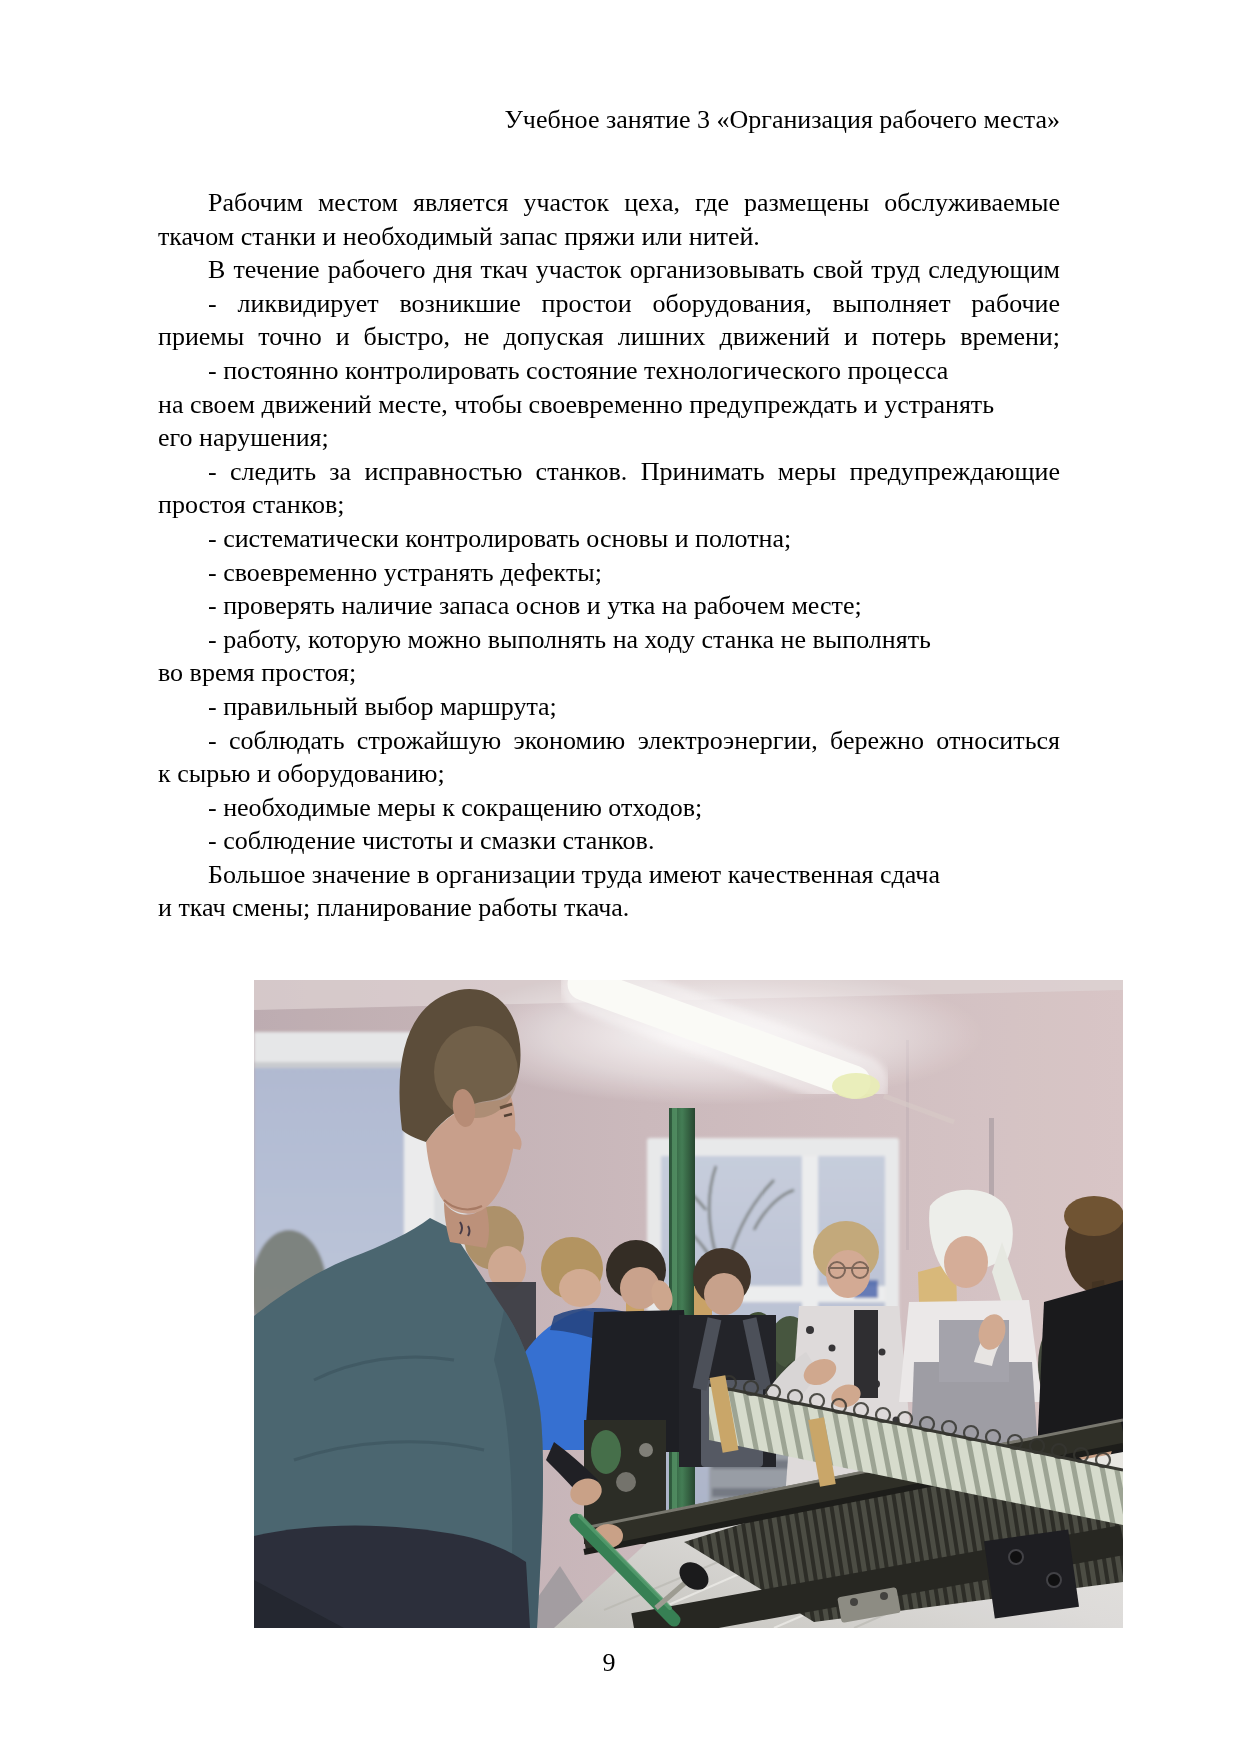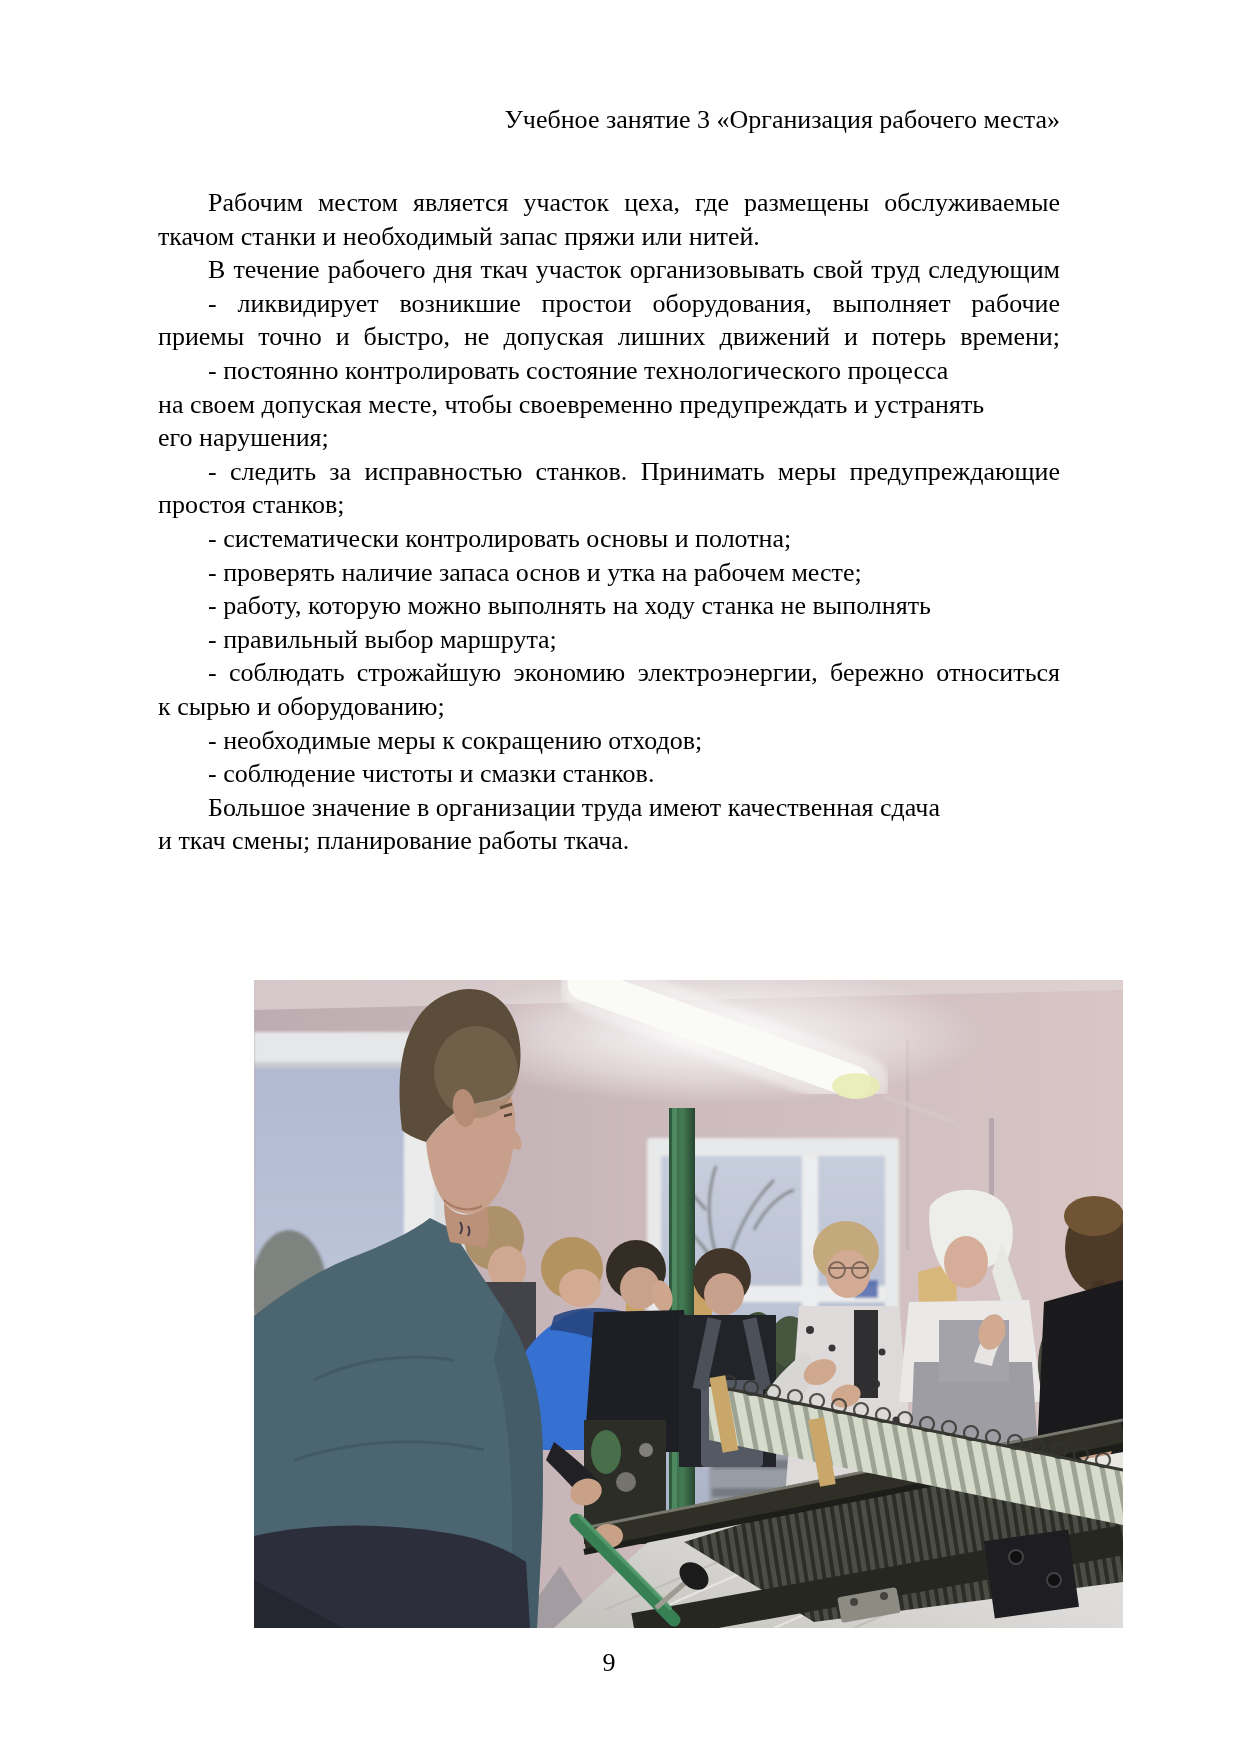--- a/index.html
+++ b/index.html
@@ -26,27 +26,29 @@
 
   <div class="title">Учебное занятие 3 «Организация рабочего места»</div>
 
   <div class="content">
     <div class="ln ind j">Рабочим местом является участок цеха, где размещены обслуживаемые</div>
     <div class="ln">ткачом станки и необходимый запас пряжи или нитей.</div>
     <div class="ln ind j">В течение рабочего дня ткач участок организовывать свой труд следующим</div>
     <div class="ln ind j">- ликвидирует возникшие простои оборудования, выполняет рабочие</div>
     <div class="ln j">приемы точно и быстро, не допуская лишних движений и потерь времени;</div>
     <div class="ln ind">- постоянно контролировать состояние технологического процесса</div>
-    <div class="ln">на своем допуская месте, чтобы своевременно предупреждать и устранять</div>
+    <div class="ln">на своем движений месте, чтобы своевременно предупреждать и устранять</div>
     <div class="ln">его нарушения;</div>
     <div class="ln ind j">- следить за исправностью станков. Принимать меры предупреждающие</div>
     <div class="ln">простоя станков;</div>
     <div class="ln ind">- систематически контролировать основы и полотна;</div>
+    <div class="ln ind">- своевременно устранять дефекты;</div>
     <div class="ln ind">- проверять наличие запаса основ и утка на рабочем месте;</div>
     <div class="ln ind">- работу, которую можно выполнять на ходу станка не выполнять</div>
+    <div class="ln">во время простоя;</div>
     <div class="ln ind">- правильный выбор маршрута;</div>
     <div class="ln ind j">- соблюдать строжайшую экономию электроэнергии, бережно относиться</div>
     <div class="ln">к сырью и оборудованию;</div>
     <div class="ln ind">- необходимые меры к сокращению отходов;</div>
     <div class="ln ind">- соблюдение чистоты и смазки станков.</div>
     <div class="ln ind">Большое значение в организации труда имеют качественная сдача</div>
     <div class="ln">и ткач смены; планирование работы ткача.</div>
   </div>
 
   <figure class="photo" aria-label="Группа учащихся и наставники у ткацкого станка в мастерской: юноши в тёмной одежде, преподаватель в очках и ткачиха в белой косынке и сером фартуке у основы станка">

